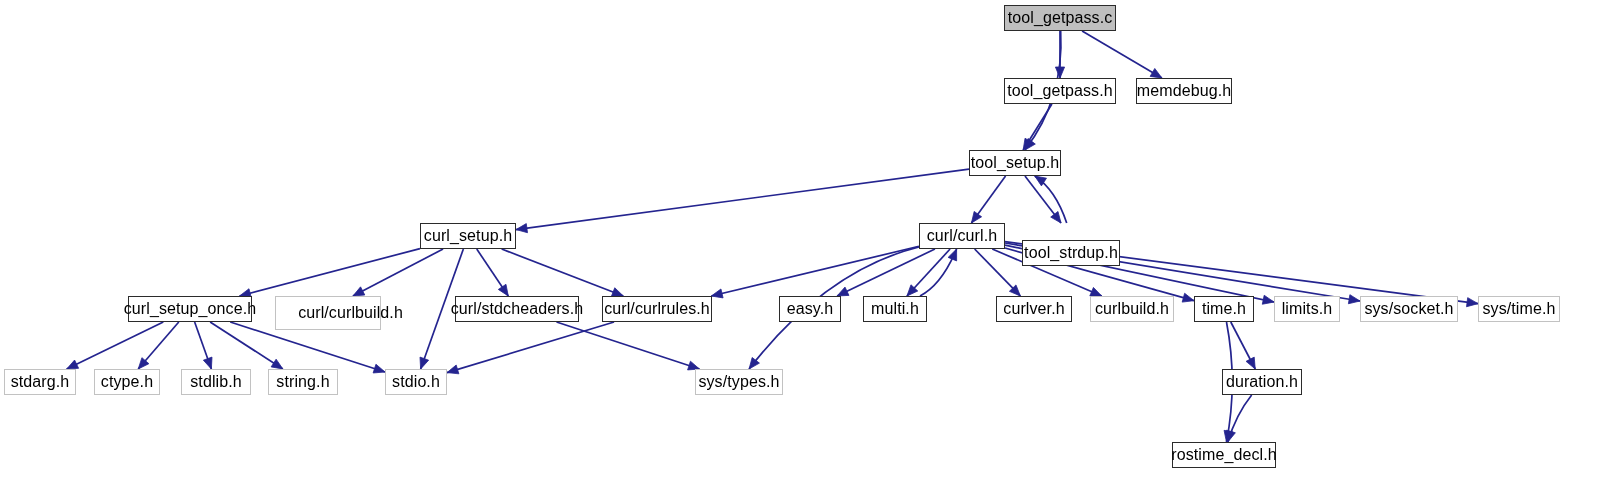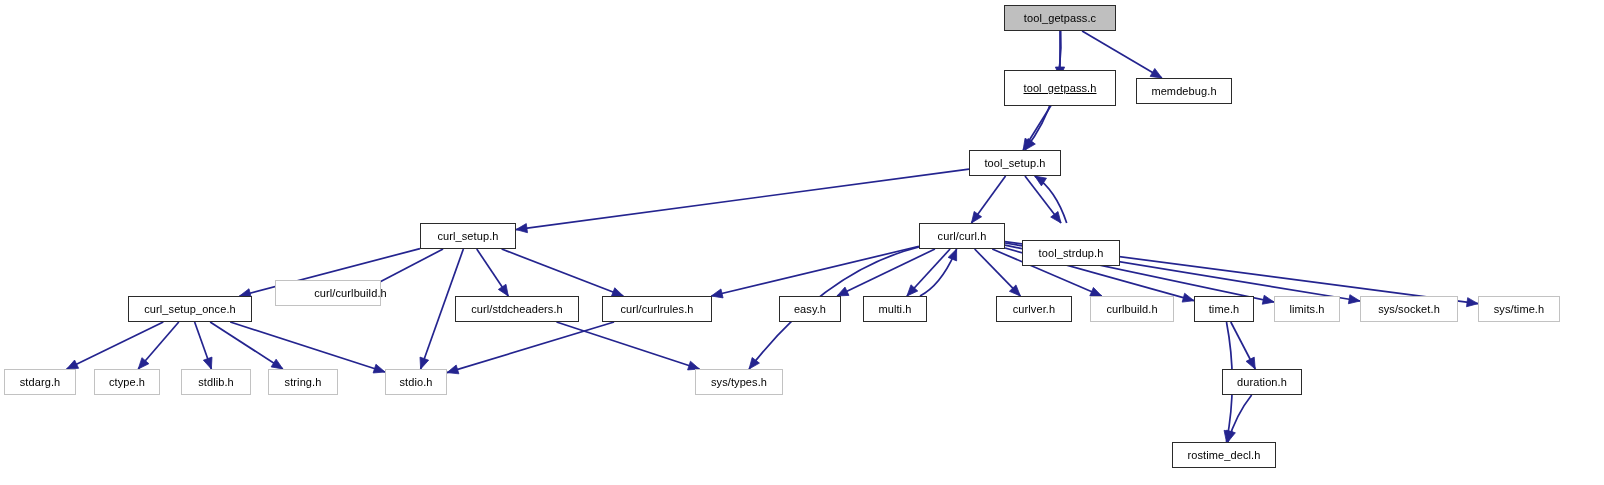--- a/index.html
+++ b/index.html
@@ -34,21 +34,21 @@
   }
   .node-box {
     position: absolute;
     box-sizing: border-box;
     display: flex;
     align-items: center;
     justify-content: center;
     background: #ffffff;
     border: 1px solid #c2c2c2;
     color: #000000;
-    font-size: 11px;
+    font-size: 16px;
     line-height: 1;
     white-space: nowrap;
     letter-spacing: 0.1px;
   }
   .node-box.strong {
     border: 1.6px solid #2b2b2b;
   }
   .node-box.root {
     border: 1.6px solid #2b2b2b;
     background: #bfbfbf;
@@ -123,28 +123,28 @@
       <polygon class="edge-head" points="749.06,369.00 752.16,357.49 759.43,363.12"></polygon>
       <path class="edge-path" d="M 1230.77 322.00 L 1255.23 369.00"></path>
       <polygon class="edge-head" points="1255.23,369.00 1246.07,361.37 1254.23,357.12"></polygon>
       <path class="edge-path" d="M 1226.49 322.00 Q 1238.00 382.00 1226.49 442.00"></path>
       <polygon class="edge-head" points="1226.49,442.00 1224.05,430.33 1233.08,432.06"></polygon>
       <path class="edge-path" d="M 1251.66 395.00 Q 1235.90 414.81 1227.85 442.00"></path>
       <polygon class="edge-head" points="1227.85,442.00 1226.56,430.15 1235.38,432.76"></polygon>
     </svg>
   <div id="node-layer">
       <div class="node-box root" style="left: 1004px; top: 5px; width: 112px; height: 26px;">tool_getpass.c</div>
-      <div class="node-box strong" style="left: 1004px; top: 70px; width: 112px; height: 36px; text-decoration: underline;">tool_getpass.h</div>
+      <div class="node-box strong" style="left: 1004px; top: 78px; width: 112px; height: 26px;">tool_getpass.h</div>
       <div class="node-box strong" style="left: 1136px; top: 78px; width: 96px; height: 26px;">memdebug.h</div>
       <div class="node-box strong" style="left: 969px; top: 150px; width: 92px; height: 26px;">tool_setup.h</div>
       <div class="node-box strong" style="left: 420px; top: 223px; width: 96px; height: 26px;">curl_setup.h</div>
       <div class="node-box strong" style="left: 919px; top: 223px; width: 86px; height: 26px;">curl/curl.h</div>
       <div class="node-box strong" style="left: 1022px; top: 223px; width: 98px; height: 26px; margin-top: 17px;">tool_strdup.h</div>
       <div class="node-box strong" style="left: 128px; top: 296px; width: 124px; height: 26px;">curl_setup_once.h</div>
-      <div class="node-box" style="left: 275px; top: 280px; width: 106px; height: 26px; padding-left: 45px;">curl/curlbuild.h</div>
+      <div class="node-box" style="left: 275px; top: 296px; width: 106px; height: 34px; padding-left: 45px;">curl/curlbuild.h</div>
       <div class="node-box strong" style="left: 455px; top: 296px; width: 124px; height: 26px;">curl/stdcheaders.h</div>
       <div class="node-box strong" style="left: 602px; top: 296px; width: 110px; height: 26px;">curl/curlrules.h</div>
       <div class="node-box strong" style="left: 779px; top: 296px; width: 62px; height: 26px;">easy.h</div>
       <div class="node-box strong" style="left: 863px; top: 296px; width: 64px; height: 26px;">multi.h</div>
       <div class="node-box strong" style="left: 996px; top: 296px; width: 76px; height: 26px; text-align: right;">curlver.h</div>
       <div class="node-box" style="left: 1090px; top: 296px; width: 84px; height: 26px;">curlbuild.h</div>
       <div class="node-box strong" style="left: 1194px; top: 296px; width: 60px; height: 26px;">time.h</div>
       <div class="node-box" style="left: 1274px; top: 296px; width: 66px; height: 26px;">limits.h</div>
       <div class="node-box" style="left: 1360px; top: 296px; width: 98px; height: 26px;">sys/socket.h</div>
       <div class="node-box" style="left: 1478px; top: 296px; width: 82px; height: 26px;">sys/time.h</div>

